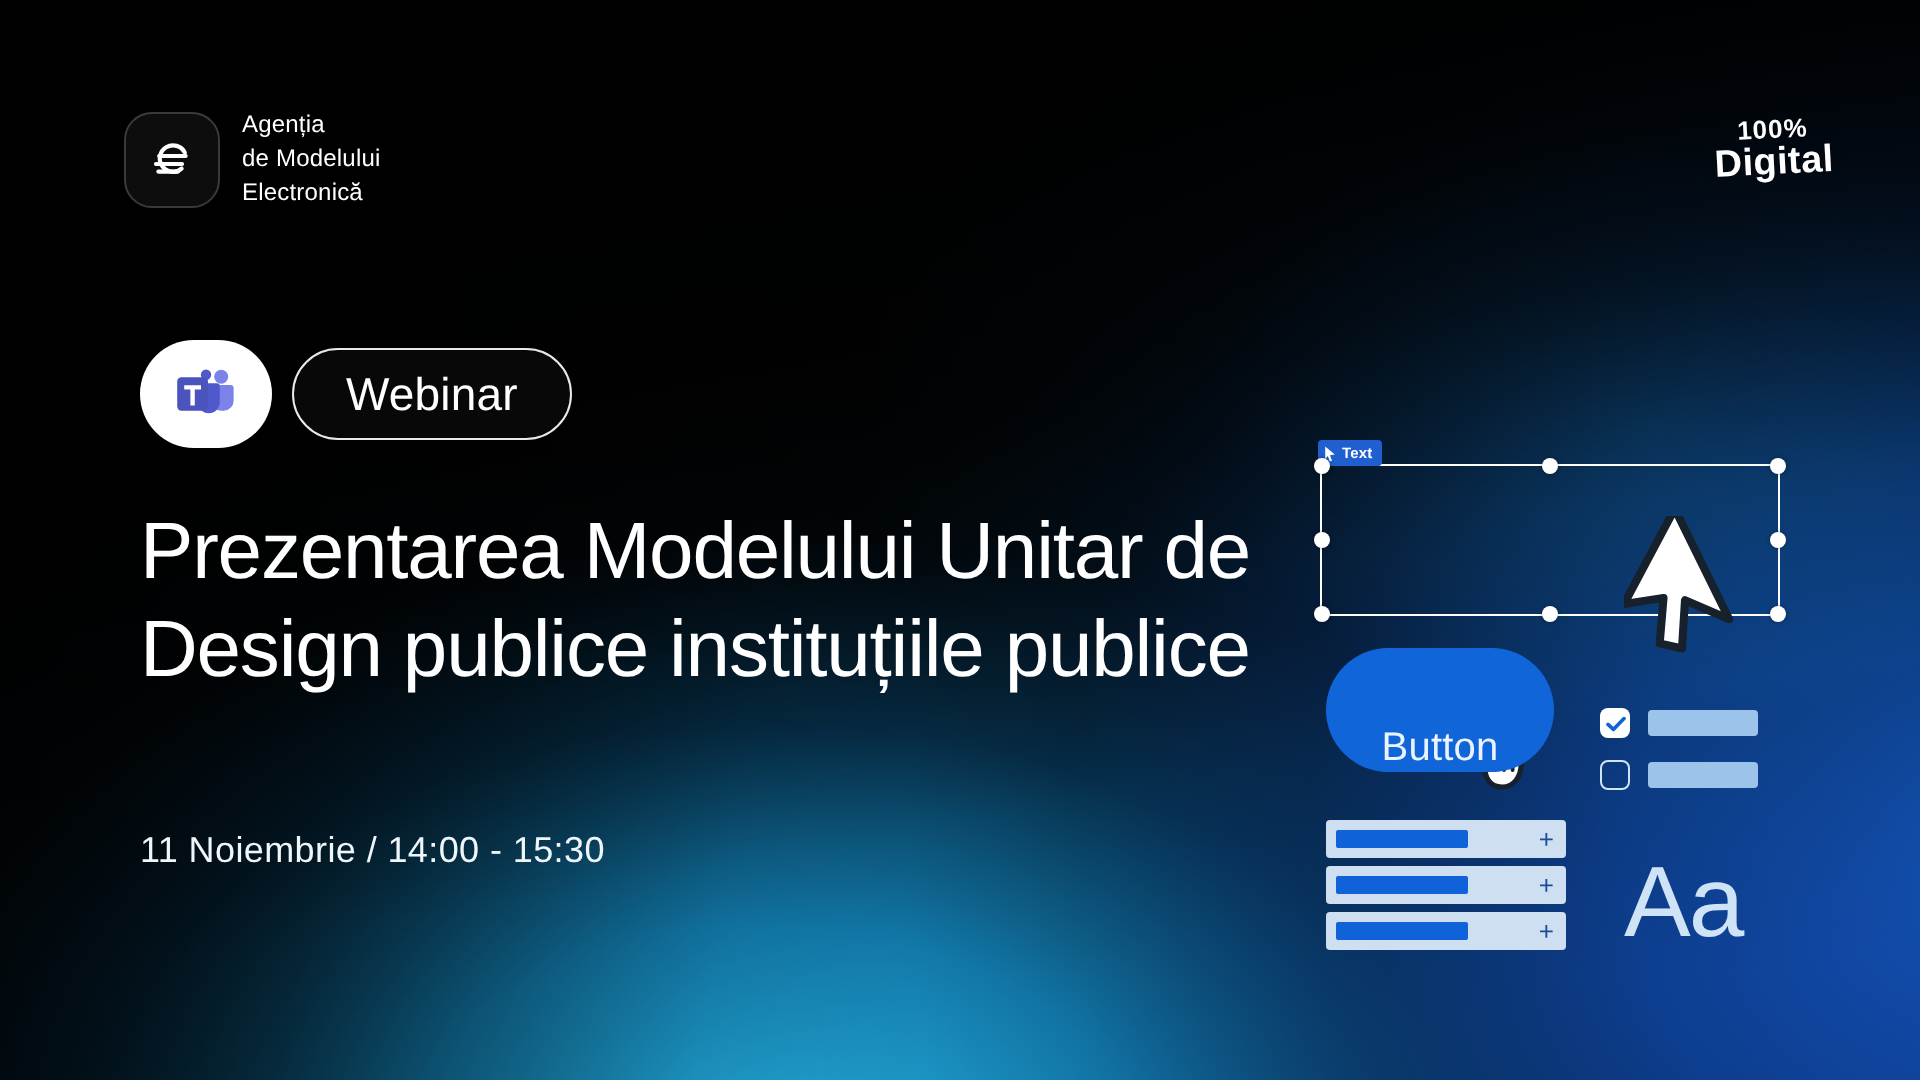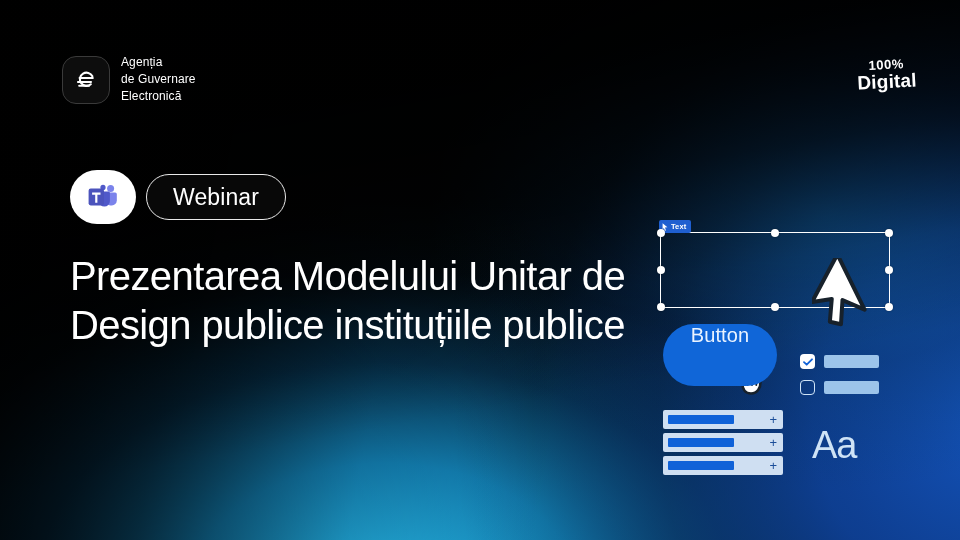--- a/index.html
+++ b/index.html
@@ -146,21 +146,21 @@
     white-space:nowrap;
   }
 
   .arrow-cursor{ position:absolute; left:812px; top:218px; }
   .hand-cursor{ position:absolute; left:736px; top:324px; }
 
   .btn-mock{
     position:absolute; left:663px; top:284px;
     width:114px; height:62px; border-radius:31px;
     background:#1066d8;
-    display:flex; align-items:flex-start; justify-content:center;
+    display:flex; align-items:flex-end; justify-content:center;
     color:#eaf3ff; font-size:20px; font-weight:500; letter-spacing:0.1px;
   }
 
   .check-group{ position:absolute; left:800px; top:314px; }
   .check-row{ display:flex; align-items:center; gap:9px; margin-bottom:11px; }
   .cb{
     width:15px; height:15px; border-radius:4px;
     display:flex; align-items:center; justify-content:center; flex:0 0 auto;
   }
   .cb-on{ background:#ffffff; }
@@ -172,21 +172,21 @@
     height:19px; margin-bottom:4px;
     background:#cfdff2; border-radius:2px;
     display:flex; align-items:center; justify-content:space-between;
     padding:0 6px 0 5px;
   }
   .lr-bar{ width:66px; height:9px; background:#1062d8; border-radius:1px; }
   .lr-plus{ color:#1a4d99; font-size:13px; line-height:1; font-weight:400; }
 
   .aa-mock{
     position:absolute; left:812px; top:386px;
-    color:#cfe3f6; font-size:38px; font-weight:400; letter-spacing:-1px;
+    color:#cfe3f6; font-size:50px; font-weight:400; letter-spacing:-1px;
     line-height:1;
   }
 </style>
 </head>
 <body>
 
 <div class="stage">
 
   <div class="bg-base"></div>
   <div class="bg-cyan"></div>
@@ -201,21 +201,21 @@
         <g fill="none" stroke="#ffffff" stroke-width="2.1" stroke-linecap="round">
           <path d="M22.4 12.3a6.6 6.6 0 1 0 -1.6 8.0"></path>
           <path d="M9.6 14.0 H22.8"></path>
           <path d="M8.0 18.0 H21.0"></path>
           <path d="M9.2 21.8 H19.0"></path>
         </g>
       </svg>
     </div>
     <div class="age-words">
       <div>Agenția</div>
-      <div>de Guvernare</div>
+      <div>de Modelului</div>
       <div>Electronică</div>
     </div>
   </div>
 
   <div class="digital-logo">
     <div class="dg-top">100%</div>
     <div class="dg-bot">Digital</div>
   </div>
 
   <div class="badge-row">
@@ -231,20 +231,21 @@
     </div>
     <div class="webinar-pill">
       <span>Webinar</span>
     </div>
   </div>
 
   <div class="headline">
     <span class="hl-strong">Prezentarea Modelului Unitar de Design</span><span class="hl-light"> publice instituțiile publice</span>
   </div>
 
+  <div class="datetime">11 Noiembrie / 14:00 - 15:30</div>
 
   <div class="mock">
 
     <div class="sel-box">
       <div class="text-tag">
         <svg width="6" height="8" viewBox="0 0 6 8" aria-hidden="true">
           <path d="M0.6 0.3 L5.4 4.3 L3.0 4.6 L4.0 7.4 L2.9 7.8 L1.9 5.0 L0.6 6.6 Z" fill="#ffffff"></path>
         </svg>
         <span>Text</span>
       </div>

